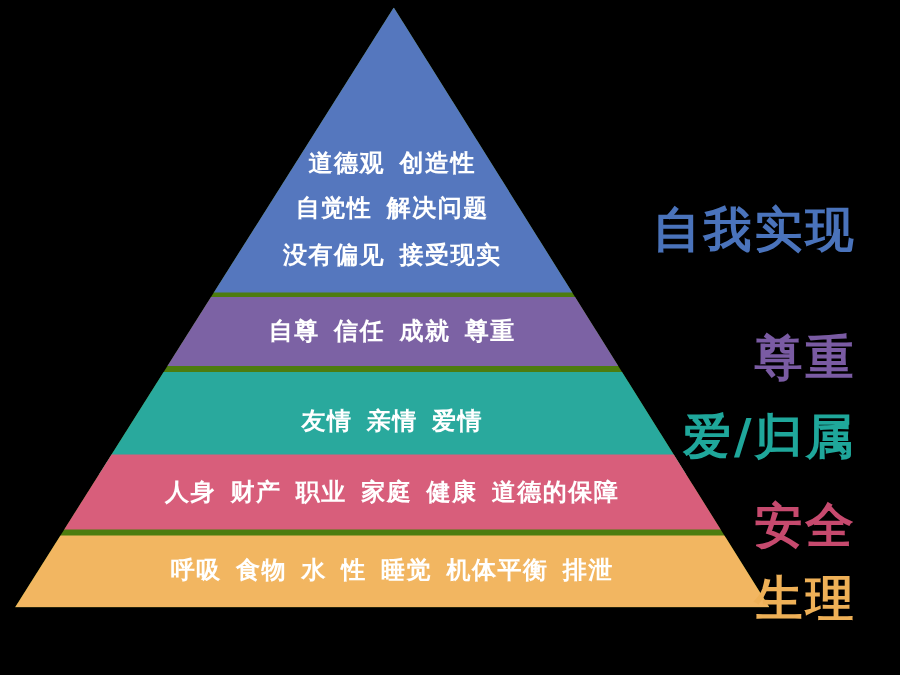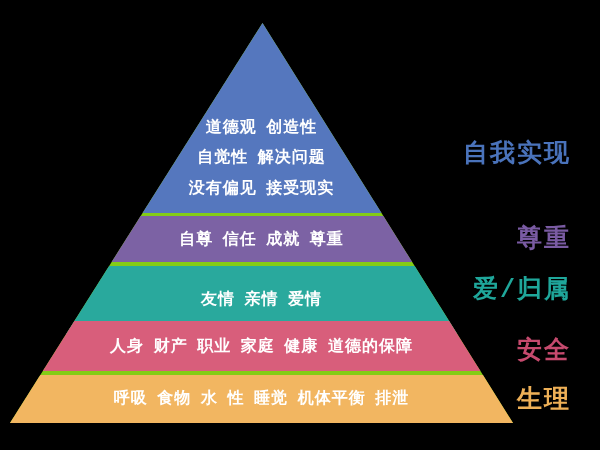--- a/index.html
+++ b/index.html
@@ -14,24 +14,24 @@
   .stage {
     position: relative;
     width: 600px;
     height: 450px;
     background: #000000;
   }
   
   .pyramid {
     position: absolute;
     left: 10px;
-    top: 23px;
+    top: 5px;
     width: 503px;
     height: 400px;
-    background: #84cc16;
+    background: #4d7c0f;
     clip-path: polygon(50.2% 0%, 100% 100%, 0% 100%);
   }
   .band {
     position: absolute;
     left: 0;
     width: 100%;
     display: flex;
     align-items: center;
     justify-content: center;
   }
@@ -64,21 +64,21 @@
     top: 0;
     right: 29px;
     width: 160px;
     height: 450px;
   }
   .side-label {
     position: absolute;
     right: 0;
     height: 32px;
     line-height: 32px;
-    font-size: 25px;
+    font-size: 32px;
     font-weight: bold;
     letter-spacing: 2px;
     text-align: right;
     white-space: nowrap;
   }
   .side-label-0 { top: 137px; }
   .side-label-1 { top: 222px; }
   .side-label-2 { top: 275px; }
   .side-label-3 { top: 334px; }
   .side-label-4 { top: 383px; }
@@ -110,18 +110,18 @@
 
     <div class="band band-3" style="background: rgb(216, 94, 123);">
       <div class="band-text">人身 财产 职业 家庭 健康 道德的保障</div>
     </div>
 
   </div>
 
   <div class="labels">
     <div class="side-label side-label-0" style="color: rgb(74, 115, 187);">自我实现</div>
     <div class="side-label side-label-1" style="color: rgb(122, 91, 163); margin-left: 48px;">尊重</div>
-    <div class="side-label side-label-2" style="color: rgb(31, 167, 155); font-family: Liberation Mono, monospace;">爱/归属</div>
+    <div class="side-label side-label-2" style="color: rgb(31, 167, 155);">爱/归属</div>
     <div class="side-label side-label-4" style="color: rgb(238, 176, 87);">生理</div>
     <div class="side-label side-label-3" style="color: rgb(198, 74, 110);">安全</div>
   </div>
 
 </div>
 
 </body></html>

